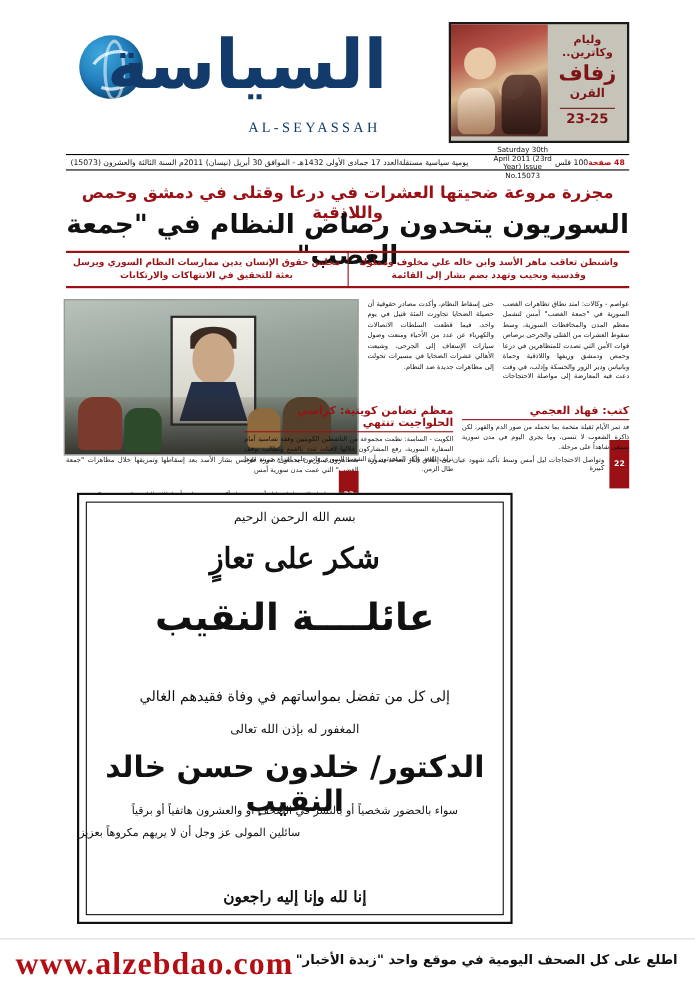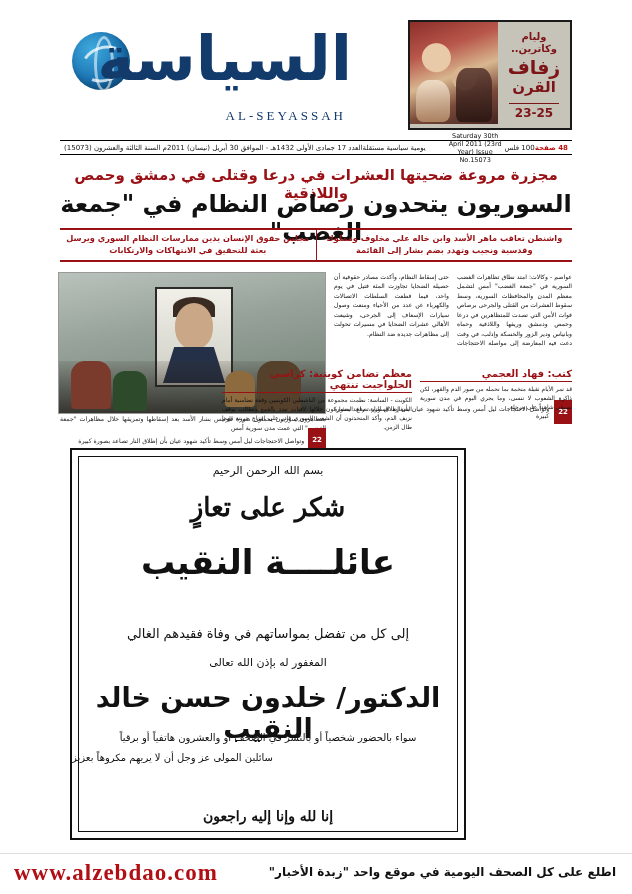--- a/index.html
+++ b/index.html
@@ -13,21 +13,21 @@
     background:
       radial-gradient(circle at 30% 35%, #e8c9a8 0 14px, rgba(0,0,0,0) 15px),
       radial-gradient(circle at 62% 55%, #d8b38e 0 12px, rgba(0,0,0,0) 13px),
       linear-gradient(160deg,#8c2f2a 0%,#b8564a 28%,#d8b78f 52%,#7a4a3a 74%,#452420 100%);
   }
   .promo-photo .blob1{position:absolute;left:6px;top:58px;width:34px;height:42px;background:linear-gradient(180deg,#f2e2cf,#b78e6a);border-radius:40% 40% 20% 20%;opacity:.85;}
   .promo-photo .blob2{position:absolute;left:46px;top:46px;width:36px;height:54px;background:linear-gradient(180deg,#5e3b32,#2a1612);border-radius:30% 30% 14% 14%;opacity:.9;}
   .promo-text{position:absolute;right:0;top:0;width:72px;height:102px;color:#7d1417;text-align:center;margin-left:36px;}
   .promo-l1{font-size:10px;font-weight:bold;margin-top:9px;line-height:1.2;}
   .promo-l2{font-size:19px;font-weight:bold;line-height:1.15;margin-top:2px;}
-  .promo-l3{font-size:15px;font-weight:bold;line-height:1.15;}
+  .promo-l3{font-size:11px;font-weight:bold;line-height:1.15;}
   .promo-pages{margin-top:7px;font-size:12px;font-weight:bold;color:#7d1417;border-top:1px solid #7d1417;display:inline-block;padding:2px 6px 0;}
 
   .logo-wrap{position:absolute;right:176px;top:2px;width:336px;height:112px;}
   .logo-ar{position:absolute;right:44px;top:6px;font-family:"DejaVu Sans", sans-serif;font-size:62px;font-weight:bold;color:#123a6b;letter-spacing:-1px;line-height:1;white-space:nowrap;}
   .logo-en{position:absolute;right:50px;top:86px;font-family:"Liberation Serif", serif;font-size:13px;letter-spacing:3px;color:#123a6b;}
   .globe{position:absolute;left:12px;top:10px;width:58px;height:58px;border-radius:50%;background:radial-gradient(circle at 34% 30%,#3fa9dd 0%,#1b76b5 55%,#0d4f86 100%);box-shadow:inset -4px -5px 8px rgba(0,0,0,.25);}
   .globe:before{content:"";position:absolute;left:9px;top:14px;width:40px;height:30px;border-radius:50%;border:3px solid rgba(255,255,255,.75);border-left-color:transparent;border-right-color:transparent;transform:rotate(-18deg);}
   .globe:after{content:"";position:absolute;left:22px;top:4px;width:14px;height:50px;border-radius:50%;border:3px solid rgba(255,255,255,.55);}
 
   
@@ -55,21 +55,21 @@
   .photo .poster .hair{position:absolute;left:16px;top:8px;width:42px;height:20px;border-radius:50% 50% 0 0;background:#3a2b22;}
   .photo .poster .suit{position:absolute;left:6px;top:58px;width:62px;height:36px;background:#243048;clip-path:polygon(18% 0,82% 0,100% 100%,0 100%);}
   .photo .crowd{position:absolute;left:0;bottom:0;width:100%;height:52px;background:linear-gradient(180deg,rgba(60,50,40,.15),rgba(30,25,20,.75));}
   .photo .p1{position:absolute;left:12px;bottom:4px;width:40px;height:48px;background:#7a3a2c;border-radius:14px 14px 4px 4px;}
   .photo .p2{position:absolute;left:54px;bottom:2px;width:34px;height:40px;background:#2d4a2b;border-radius:12px 12px 4px 4px;}
   .photo .p3{position:absolute;right:24px;bottom:2px;width:44px;height:50px;background:#55402c;border-radius:16px 16px 4px 4px;}
   .photo .p4{position:absolute;right:70px;bottom:6px;width:30px;height:36px;background:#8d6b3f;border-radius:12px 12px 4px 4px;}
   .photo .flag{position:absolute;right:104px;top:36px;width:46px;height:30px;background:linear-gradient(180deg,#cfcfcf 33%,#d8c14a 33% 66%,#2f2f2f 66%);transform:rotate(-8deg);opacity:.9;}
   .caption{position:absolute;right:246px;top:142px;width:266px;font-size:6.2px;line-height:1.5;color:#222;text-align:justify;}
   .capbadge{position:absolute;right:246px;top:156px;width:266px;display:flex;align-items:center;gap:4px;direction:rtl;}
-  .badge{display:inline-block;background:#9a1115;color:#fff;font-size:7px;font-weight:bold;padding:8px 4px;}
+  .badge{display:inline-block;background:#9a1115;color:#fff;font-size:7px;font-weight:bold;padding:18px 4px;}
   .capline{flex:1;font-size:6.2px;color:#222;}
 
   .leadtext{position:absolute;right:0;top:0;width:238px;font-size:6.1px;line-height:1.55;color:#111;text-align:justify;column-count:2;column-gap:8px;}
   .leadfoot{position:absolute;right:0;top:128px;width:238px;display:flex;align-items:center;gap:5px;}
   .leadfoot .line{flex:1;font-size:6.2px;color:#222;text-align:justify;}
 
   
   .sec{position:absolute;left:60px;top:368px;width:512px;height:72px;}
   .sec .col{position:absolute;top:0;height:72px;}
   .sec .colA{right:0;width:152px;}
@@ -86,21 +86,21 @@
   .ad-l1{position:absolute;left:0;right:0;top:148px;text-align:center;font-size:13px;color:#111;letter-spacing:1px;}
   .ad-l2{position:absolute;left:0;right:0;top:176px;text-align:center;font-size:13px;color:#111;letter-spacing:1px;}
   .ad-l3{position:absolute;left:0;right:0;top:206px;text-align:center;font-size:11px;color:#111;}
   .ad-name{position:absolute;left:0;right:0;top:232px;text-align:center;font-size:27px;font-weight:bold;color:#111;}
   .ad-l4{position:absolute;left:0;right:0;top:282px;text-align:center;font-size:10px;color:#111;}
   .ad-l5{position:absolute;left:0;right:0;top:302px;text-align:left;font-size:10px;color:#111;}
   .ad-foot{position:absolute;left:0;right:0;bottom:14px;text-align:center;font-size:14px;font-weight:bold;color:#111;font-family:"DejaVu Serif", serif;}
 
   
   .banner{position:absolute;left:0;bottom:0;width:632px;height:40px;background:#ffffff;border-top:1px solid #ddd;}
-  .banner-site{position:absolute;left:14px;top:6px;font-family:"Liberation Serif", serif;font-size:23px;font-weight:bold;color:#b10f14;letter-spacing:1px;}
+  .banner-site{position:absolute;left:14px;top:6px;font-family:"Liberation Serif", serif;font-size:29px;font-weight:bold;color:#b10f14;letter-spacing:1px;}
   .banner-ar{position:absolute;right:16px;top:11px;font-size:12px;color:#111;font-weight:bold;}
 </style>
 </head>
 <body>
 
 <div class="page">
 
   <div class="masthead">
 
     <div class="promo-box">

